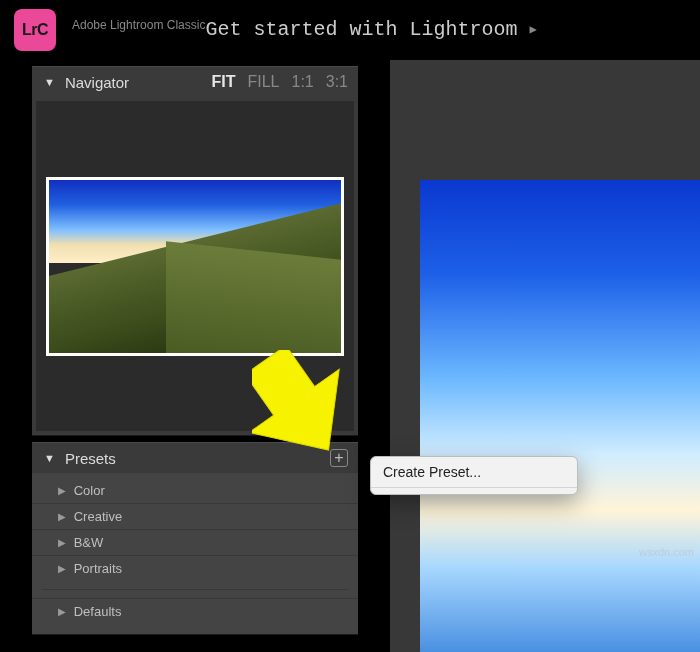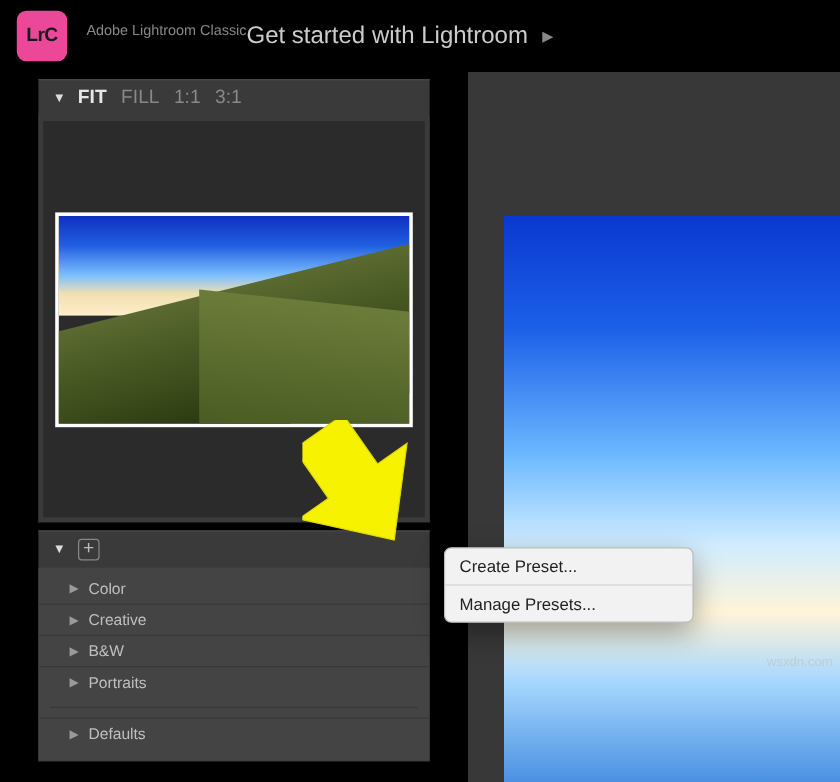--- a/index.html
+++ b/index.html
@@ -27,21 +27,21 @@
     align-items: center;
     justify-content: center;
     color: #1a1a1a;
     font-weight: 700;
     font-size: 16px;
     letter-spacing: -0.5px;
     margin-right: 16px;
   }
   .header-text { display: flex; flex-direction: row; }
   .header-text .app-title { color: #888; font-size: 12px; line-height: 14px; }
-  .header-text .get-started { color: #ccc; font-size: 20px; line-height: 24px; display: flex; align-items: flex-start; }
+  .header-text .get-started { color: #ccc; font-size: 20px; line-height: 24px; display: flex; align-items: flex-start; font-family: Liberation Mono, monospace; }
   .get-started .play-icon { margin-left: 12px; font-size: 12px; color: #888; }
 
   .content { position: absolute; top: 60px; left: 0; right: 0; bottom: 0; display: flex; }
   .sidebar { width: 390px; background: #000; padding: 6px 32px 0 32px; display: flex; flex-direction: column; overflow: hidden; }
   .main-preview { flex: 1; background: #383838; position: relative; overflow: hidden; }
 
   .panel {
     background: #3a3a3a;
     border-top: 1px solid #4a4a4a;
     border-bottom: 1px solid #1a1a1a;
@@ -161,20 +161,21 @@
     </div>
   </div>
 </div>
 
 <div class="content">
   <div class="sidebar">
 
     <div class="panel">
       <div class="panel-header">
         <span class="disclosure-down">▼</span>
+        <span class="panel-title">Navigator</span>
         <div class="nav-modes">
           <span class="active">FIT</span>
           <span>FILL</span>
           <span>1:1</span>
           <span>3:1</span>
         </div>
       </div>
       <div class="navigator-body">
         <div class="thumb-wrap">
           <div class="thumb">
@@ -184,20 +185,21 @@
           </div>
         </div>
       </div>
     </div>
 
     <div class="panel-gap"></div>
 
     <div class="panel">
       <div class="panel-header">
         <span class="disclosure-down">▼</span>
+        <span class="panel-title">Presets</span>
         <div class="add-btn">
           <span>+</span>
         </div>
       </div>
       <div class="presets-body">
         <div class="preset-group">
             <span class="tri">▶</span>
             <span>Color</span>
           </div>
         <div class="preset-group">
@@ -227,16 +229,15 @@
   </div>
 </div>
 
 <svg class="arrow-annotation" viewBox="0 0 120 120">
   <polygon points="20,0 70,0 70,50 100,50 45,110 -10,50 20,50" transform="rotate(-35 45 55)" fill="#f7f200" stroke="#e0da00" stroke-width="1"></polygon>
 </svg>
 
 <div class="context-menu">
   <div class="menu-item">Create Preset...</div>
   <div class="menu-sep"></div>
-  <div class="menu-item">Manage Presets...</div>
 </div>
 
 <div class="watermark">wsxdn.com</div>
 
 </body></html>

